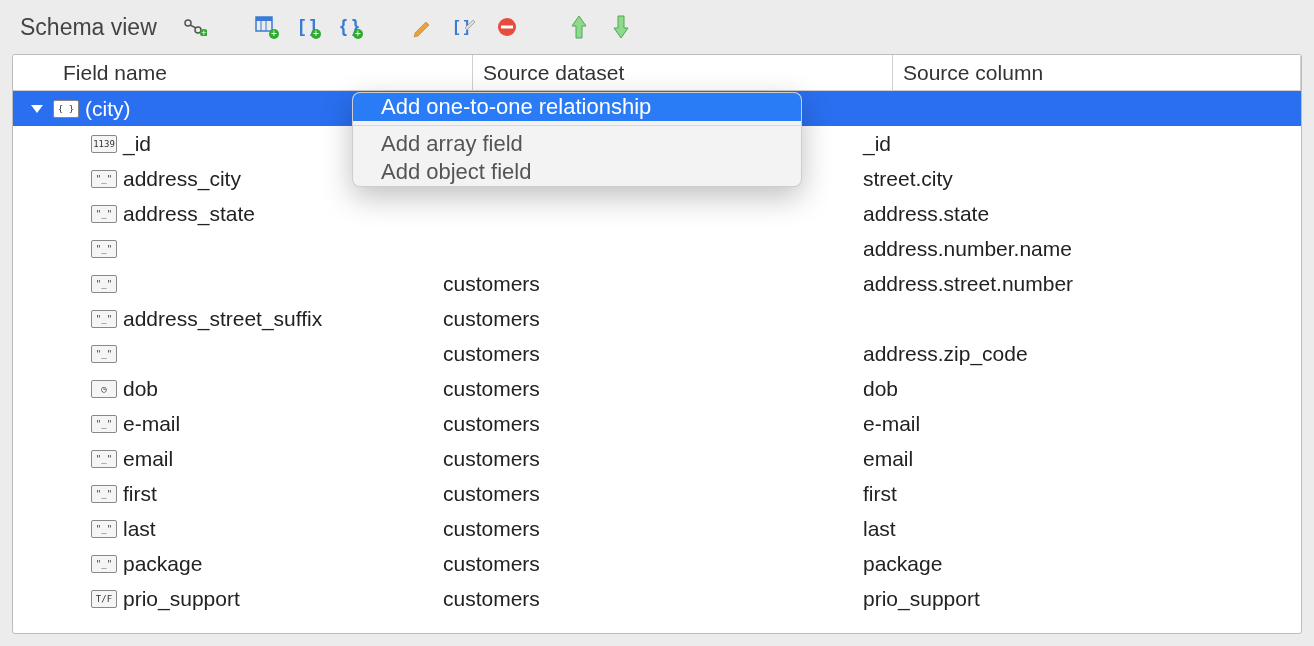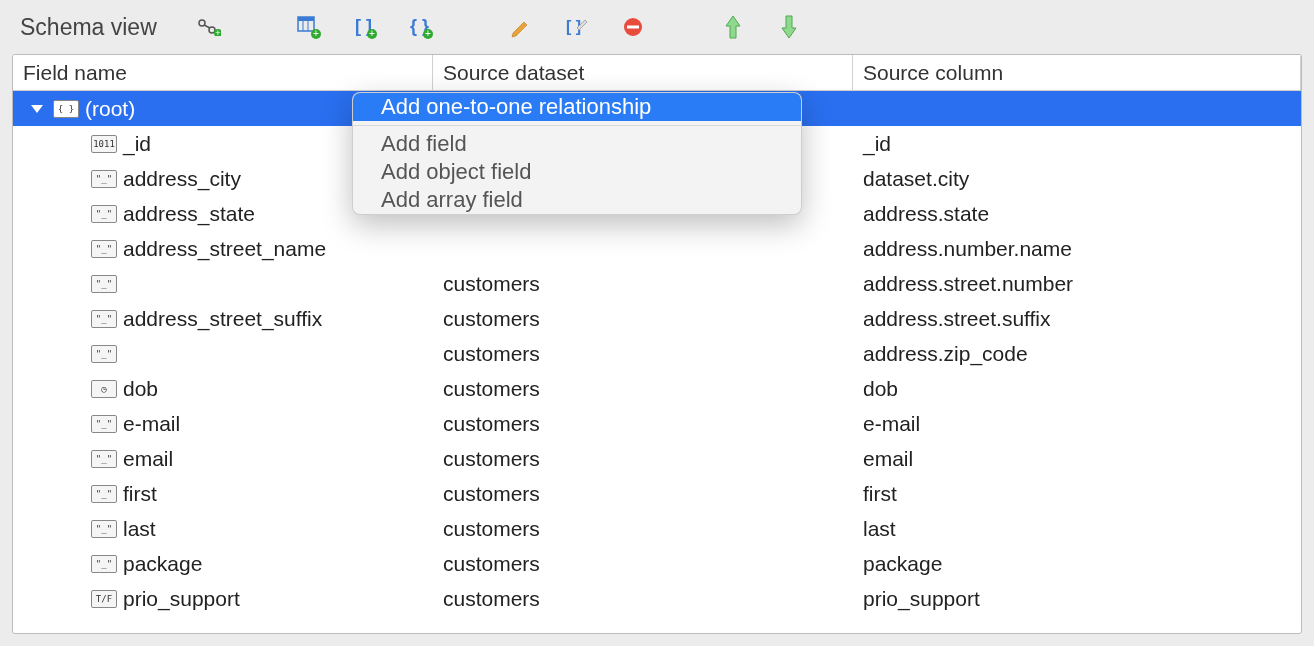--- a/index.html
+++ b/index.html
@@ -11,21 +11,21 @@
   height: 646px;
   overflow: hidden;
   position: relative;
   color: #222;
 }
 .toolbar {
   display: flex;
   align-items: center;
   height: 54px;
   padding: 12px 20px;
-  gap: 28px;
+  gap: 14px;
   background: #ececec;
 }
 .toolbar .title {
   color: #444;
   font-size: 23px;
   margin-right: 10px;
 }
 .toolbar .sep { width: 16px; }
 .tb-btn {
   width: 28px; height: 28px;
@@ -41,20 +41,21 @@
   border-radius: 3px;
   overflow: hidden;
 }
 .header-row {
   display: flex;
   height: 36px;
   border-bottom: 1px solid #d0d0d0;
   background: #fff;
   font-size: 21px;
   color: #333;
+  padding-left: 40px;
 }
 .header-row .col {
   display: flex; align-items: center;
   padding: 0 10px;
   border-right: 1px solid #d0d0d0;
   white-space: nowrap;
   overflow: hidden;
 }
 .col1 { width: 420px; }
 .col2 { width: 420px; }
@@ -206,72 +207,70 @@
   <div class="header-row">
     <div class="col col1">Field name</div>
     <div class="col col2">Source dataset</div>
     <div class="col col3">Source column</div>
   </div>
   <div class="body" id="table-body">
     <div class="row selected">
       <div class="c1">
         <span class="tri"></span>
         <span class="chip">{ }</span>
-        <span>(root)</span>
+        <span>(city)</span>
       </div>
       <div class="c2"></div>
       <div class="c3"></div>
     </div>
 
   <div class="row child">
         <div class="c1">
-          <span class="chip">1011</span>
+          <span class="chip">1139</span>
           <span>_id</span>
         </div>
         <div class="c2"></div>
         <div class="c3">_id</div>
       </div>
       <div class="row child">
         <div class="c1">
           <span class="chip">"_"</span>
           <span>address_city</span>
         </div>
         <div class="c2"></div>
-        <div class="c3">dataset.city</div>
+        <div class="c3">street.city</div>
       </div>
       <div class="row child">
         <div class="c1">
           <span class="chip">"_"</span>
           <span>address_state</span>
         </div>
         <div class="c2"></div>
         <div class="c3">address.state</div>
       </div>
       <div class="row child">
         <div class="c1">
           <span class="chip">"_"</span>
-          <span>address_street_name</span>
         </div>
         <div class="c2"></div>
         <div class="c3">address.number.name</div>
       </div>
       <div class="row child">
         <div class="c1">
           <span class="chip">"_"</span>
         </div>
         <div class="c2">customers</div>
         <div class="c3">address.street.number</div>
       </div>
       <div class="row child">
         <div class="c1">
           <span class="chip">"_"</span>
           <span>address_street_suffix</span>
         </div>
         <div class="c2">customers</div>
-        <div class="c3">address.street.suffix</div>
       </div>
       <div class="row child">
         <div class="c1">
           <span class="chip">"_"</span>
         </div>
         <div class="c2">customers</div>
         <div class="c3">address.zip_code</div>
       </div>
       <div class="row child">
         <div class="c1">
@@ -328,16 +327,15 @@
         </div>
         <div class="c2">customers</div>
         <div class="c3">prio_support</div>
       </div>
     </div>
 </div>
 
 <div class="menu" id="ctx-menu">
     <div class="menu-item hl">Add one-to-one relationship</div>
     <div class="menu-sep"></div>
-    <div class="menu-item">Add field</div>
+    <div class="menu-item">Add array field</div>
     <div class="menu-item">Add object field</div>
-    <div class="menu-item">Add array field</div>
   </div>
 
 </body></html>

